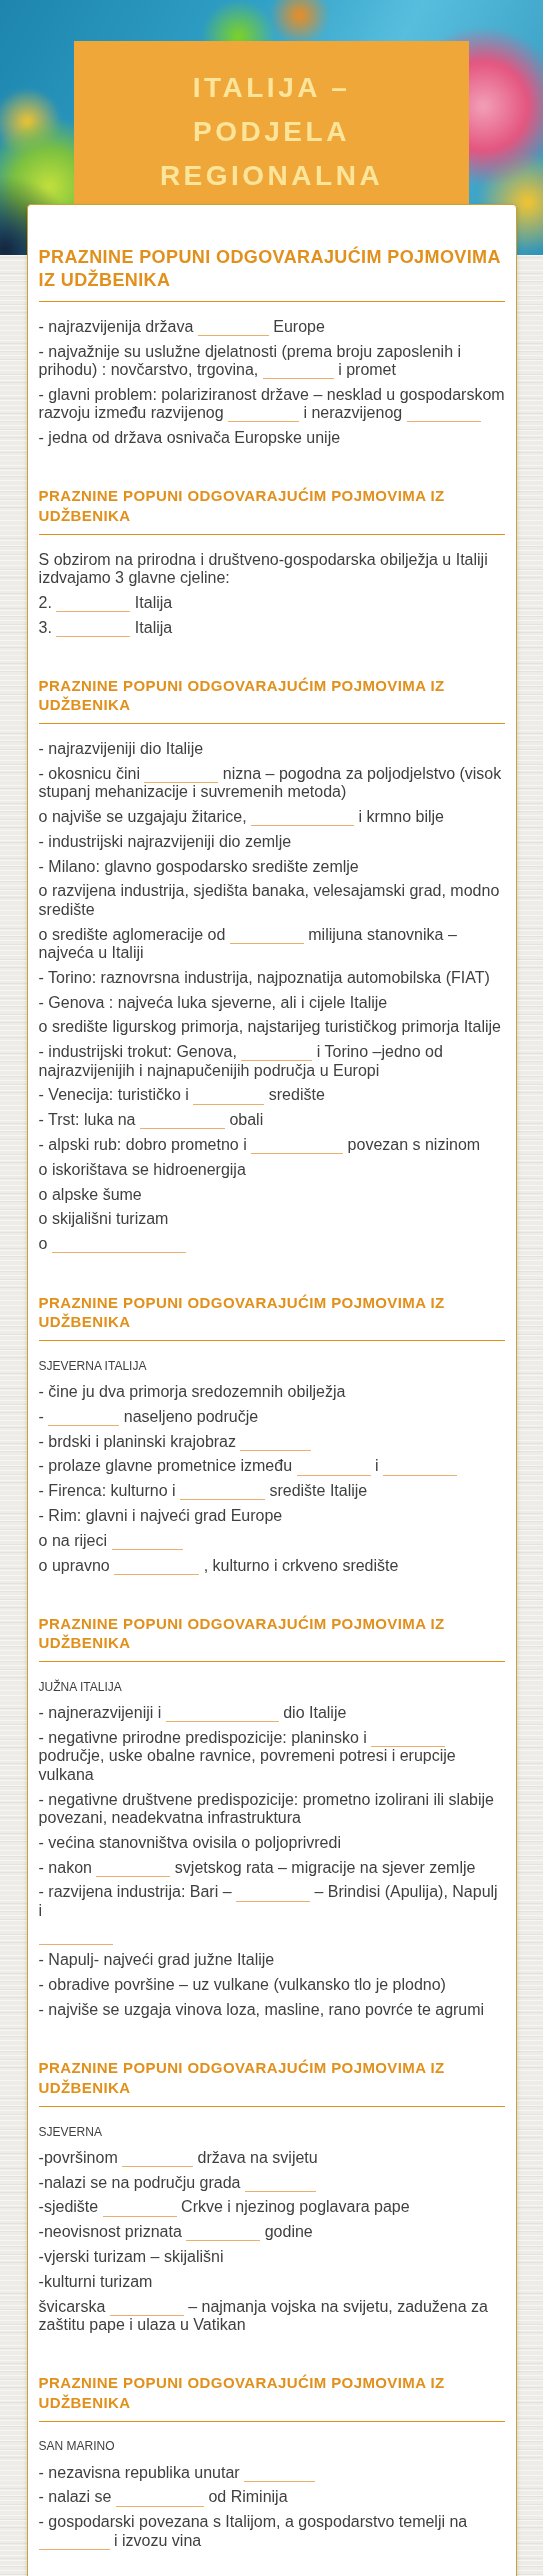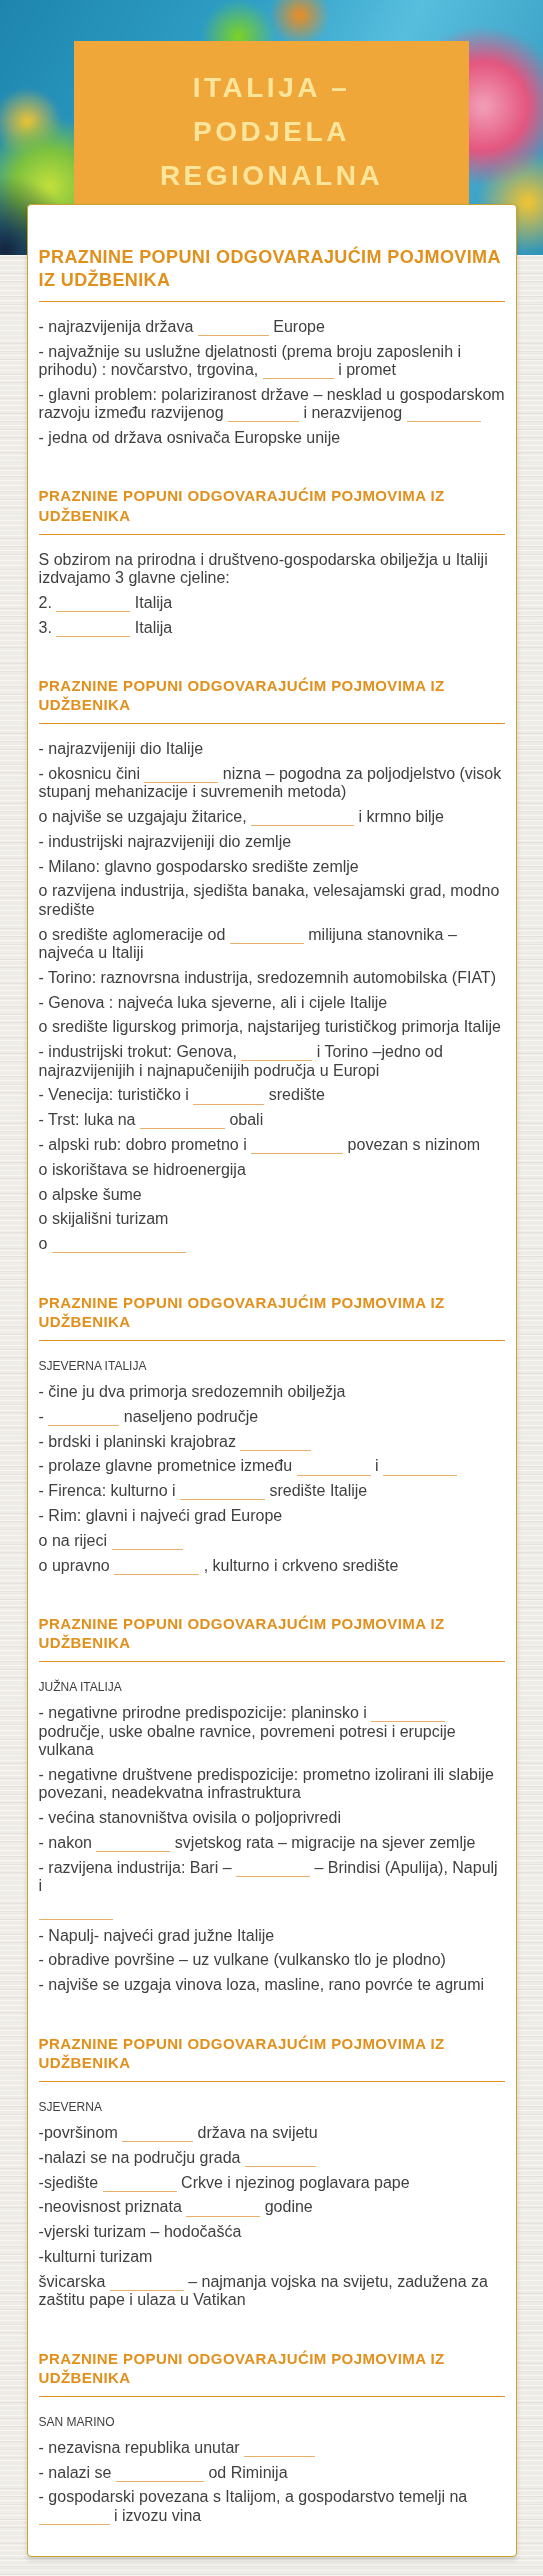--- a/index.html
+++ b/index.html
@@ -91,21 +91,21 @@
     <section class="ws-section">
       <h2 class="ws-heading">PRAZNINE POPUNI ODGOVARAJUĆIM POJMOVIMA IZ UDŽBENIKA</h2>
       <div class="ws-divider"></div>
       <p class="ws-item">- najrazvijeniji dio Italije</p>
       <p class="ws-item">- okosnicu čini <span class="blank" style="width: 74px;"></span> nizna – pogodna za poljodjelstvo (visok stupanj mehanizacije i suvremenih metoda)</p>
       <p class="ws-item">o najviše se uzgajaju žitarice, <span class="blank" style="width: 103px;"></span> i krmno bilje</p>
       <p class="ws-item">- industrijski najrazvijeniji dio zemlje</p>
       <p class="ws-item">- Milano: glavno gospodarsko središte zemlje</p>
       <p class="ws-item">o razvijena industrija, sjedišta banaka, velesajamski grad, modno središte</p>
       <p class="ws-item">o središte aglomeracije od <span class="blank" style="width: 74px;"></span> milijuna stanovnika – najveća u Italiji</p>
-      <p class="ws-item">- Torino: raznovrsna industrija, sredozemnih automobilska (FIAT)</p>
+      <p class="ws-item">- Torino: raznovrsna industrija, najpoznatija automobilska (FIAT)</p>
       <p class="ws-item">- Genova : najveća luka sjeverne, ali i cijele Italije</p>
       <p class="ws-item">o središte ligurskog primorja, najstarijeg turističkog primorja Italije</p>
       <p class="ws-item">- industrijski trokut: Genova, <span class="blank" style="width: 71px;"></span> i Torino –jedno od najrazvijenijih i najnapučenijih područja u Europi</p>
       <p class="ws-item">- Venecija: turističko i <span class="blank" style="width: 71px;"></span> središte</p>
       <p class="ws-item">- Trst: luka na <span class="blank" style="width: 85px;"></span> obali</p>
       <p class="ws-item">- alpski rub: dobro prometno i <span class="blank" style="width: 92px;"></span> povezan s nizinom</p>
       <p class="ws-item">o iskorištava se hidroenergija</p>
       <p class="ws-item">o alpske šume</p>
       <p class="ws-item">o skijališni turizam</p>
       <p class="ws-item">o <span class="blank" style="width: 134px;"></span></p>
@@ -120,39 +120,40 @@
       <p class="ws-item">- prolaze glavne prometnice između <span class="blank" style="width: 74px;"></span> i <span class="blank" style="width: 74px;"></span></p>
       <p class="ws-item">- Firenca: kulturno i <span class="blank" style="width: 85px;"></span> središte Italije</p>
       <p class="ws-item">- Rim: glavni i najveći grad Europe</p>
       <p class="ws-item">o na rijeci <span class="blank" style="width: 71px;"></span></p>
       <p class="ws-item">o upravno <span class="blank" style="width: 85px;"></span> , kulturno i crkveno središte</p>
     </section>
     <section class="ws-section">
       <h2 class="ws-heading">PRAZNINE POPUNI ODGOVARAJUĆIM POJMOVIMA IZ UDŽBENIKA</h2>
       <div class="ws-divider"></div>
       <p class="ws-region">JUŽNA ITALIJA</p>
+      <p class="ws-item">- najnerazvijeniji i <span class="blank" style="width: 113px;"></span> dio Italije</p>
       <p class="ws-item">- negativne prirodne predispozicije: planinsko i <span class="blank" style="width: 74px;"></span> područje, uske obalne ravnice, povremeni potresi i erupcije vulkana</p>
       <p class="ws-item">- negativne društvene predispozicije: prometno izolirani ili slabije povezani, neadekvatna infrastruktura</p>
       <p class="ws-item">- većina stanovništva ovisila o poljoprivredi</p>
       <p class="ws-item">- nakon <span class="blank" style="width: 74px;"></span> svjetskog rata – migracije na sjever zemlje</p>
       <p class="ws-item">- razvijena industrija: Bari – <span class="blank" style="width: 74px;"></span> – Brindisi (Apulija), Napulj i</p>
       <p class="ws-item"><span class="blank" style="width: 74px;"></span></p>
       <p class="ws-item">- Napulj- najveći grad južne Italije</p>
       <p class="ws-item">- obradive površine – uz vulkane (vulkansko tlo je plodno)</p>
       <p class="ws-item">- najviše se uzgaja vinova loza, masline, rano povrće te agrumi</p>
     </section>
     <section class="ws-section">
       <h2 class="ws-heading">PRAZNINE POPUNI ODGOVARAJUĆIM POJMOVIMA IZ UDŽBENIKA</h2>
       <div class="ws-divider"></div>
       <p class="ws-region">SJEVERNA</p>
       <p class="ws-item">-površinom <span class="blank" style="width: 71px;"></span> država na svijetu</p>
       <p class="ws-item">-nalazi se na području grada <span class="blank" style="width: 71px;"></span></p>
       <p class="ws-item">-sjedište <span class="blank" style="width: 74px;"></span> Crkve i njezinog poglavara pape</p>
       <p class="ws-item">-neovisnost priznata <span class="blank" style="width: 74px;"></span> godine</p>
-      <p class="ws-item">-vjerski turizam – hodočašća</p>
+      <p class="ws-item">-vjerski turizam – skijališni</p>
       <p class="ws-item">-kulturni turizam</p>
       <p class="ws-item">švicarska <span class="blank" style="width: 74px;"></span> – najmanja vojska na svijetu, zadužena za zaštitu pape i ulaza u Vatikan</p>
     </section>
     <section class="ws-section">
       <h2 class="ws-heading">PRAZNINE POPUNI ODGOVARAJUĆIM POJMOVIMA IZ UDŽBENIKA</h2>
       <div class="ws-divider"></div>
       <p class="ws-region">SAN MARINO</p>
       <p class="ws-item">- nezavisna republika unutar <span class="blank" style="width: 71px;"></span></p>
       <p class="ws-item">- nalazi se <span class="blank" style="width: 88px;"></span> od Riminija</p>
       <p class="ws-item">- gospodarski povezana s Italijom, a gospodarstvo temelji na <span class="blank" style="width: 71px;"></span> i izvozu vina</p>

